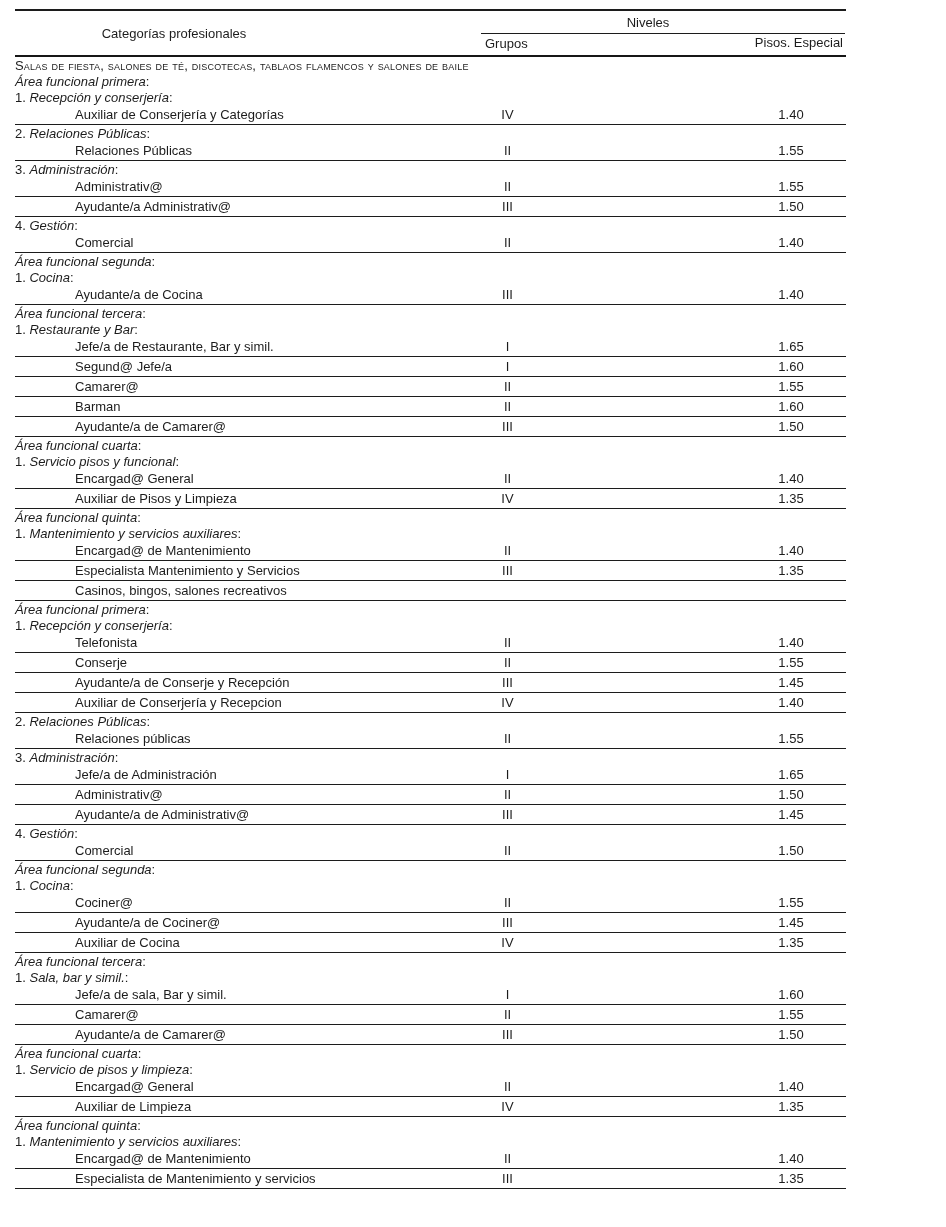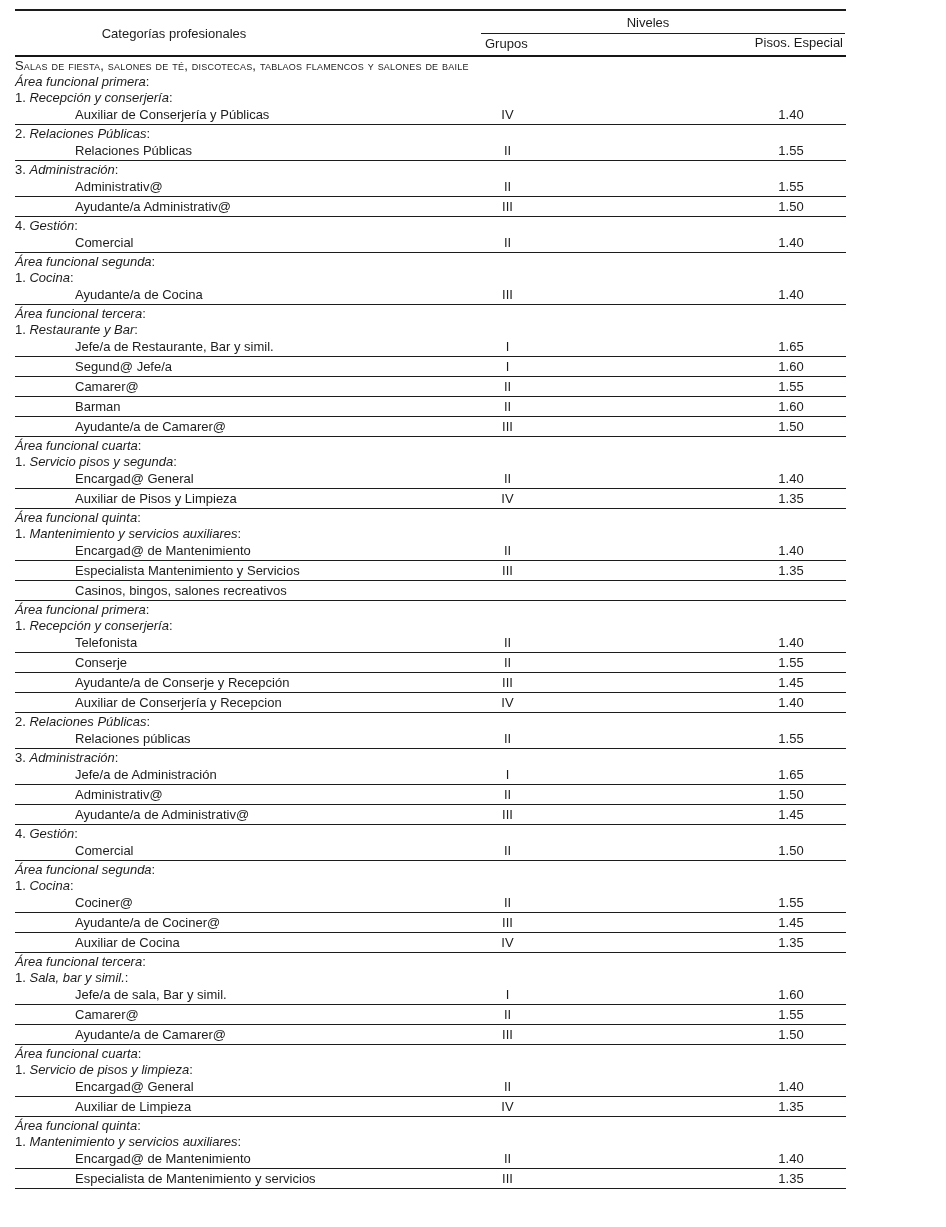--- a/index.html
+++ b/index.html
@@ -110,21 +110,21 @@
           <div class="c-label">
             <span class="up">1.&nbsp;</span>
             <span class="it">Recepción y conserjería</span>
             <span class="up">:</span>
           </div>
           <div class="c-grupo"></div>
           <div class="c-valor"></div>
         </div>
         <div class="row item">
           <div class="c-label">
-            <span class="up">Auxiliar de Conserjería y Públicas</span>
+            <span class="up">Auxiliar de Conserjería y Categorías</span>
           </div>
           <div class="c-grupo">IV</div>
           <div class="c-valor">1.40</div>
         </div>
         <div class="row group">
           <div class="c-label">
             <span class="up">2.&nbsp;</span>
             <span class="it">Relaciones Públicas</span>
             <span class="up">:</span>
           </div>
@@ -257,21 +257,21 @@
           <div class="c-label">
             <span class="it">Área funcional cuarta</span>
             <span class="up">:</span>
           </div>
           <div class="c-grupo"></div>
           <div class="c-valor"></div>
         </div>
         <div class="row group">
           <div class="c-label">
             <span class="up">1.&nbsp;</span>
-            <span class="it">Servicio pisos y segunda</span>
+            <span class="it">Servicio pisos y funcional</span>
             <span class="up">:</span>
           </div>
           <div class="c-grupo"></div>
           <div class="c-valor"></div>
         </div>
         <div class="row item">
           <div class="c-label">
             <span class="up">Encargad@ General</span>
           </div>
           <div class="c-grupo">II</div>

